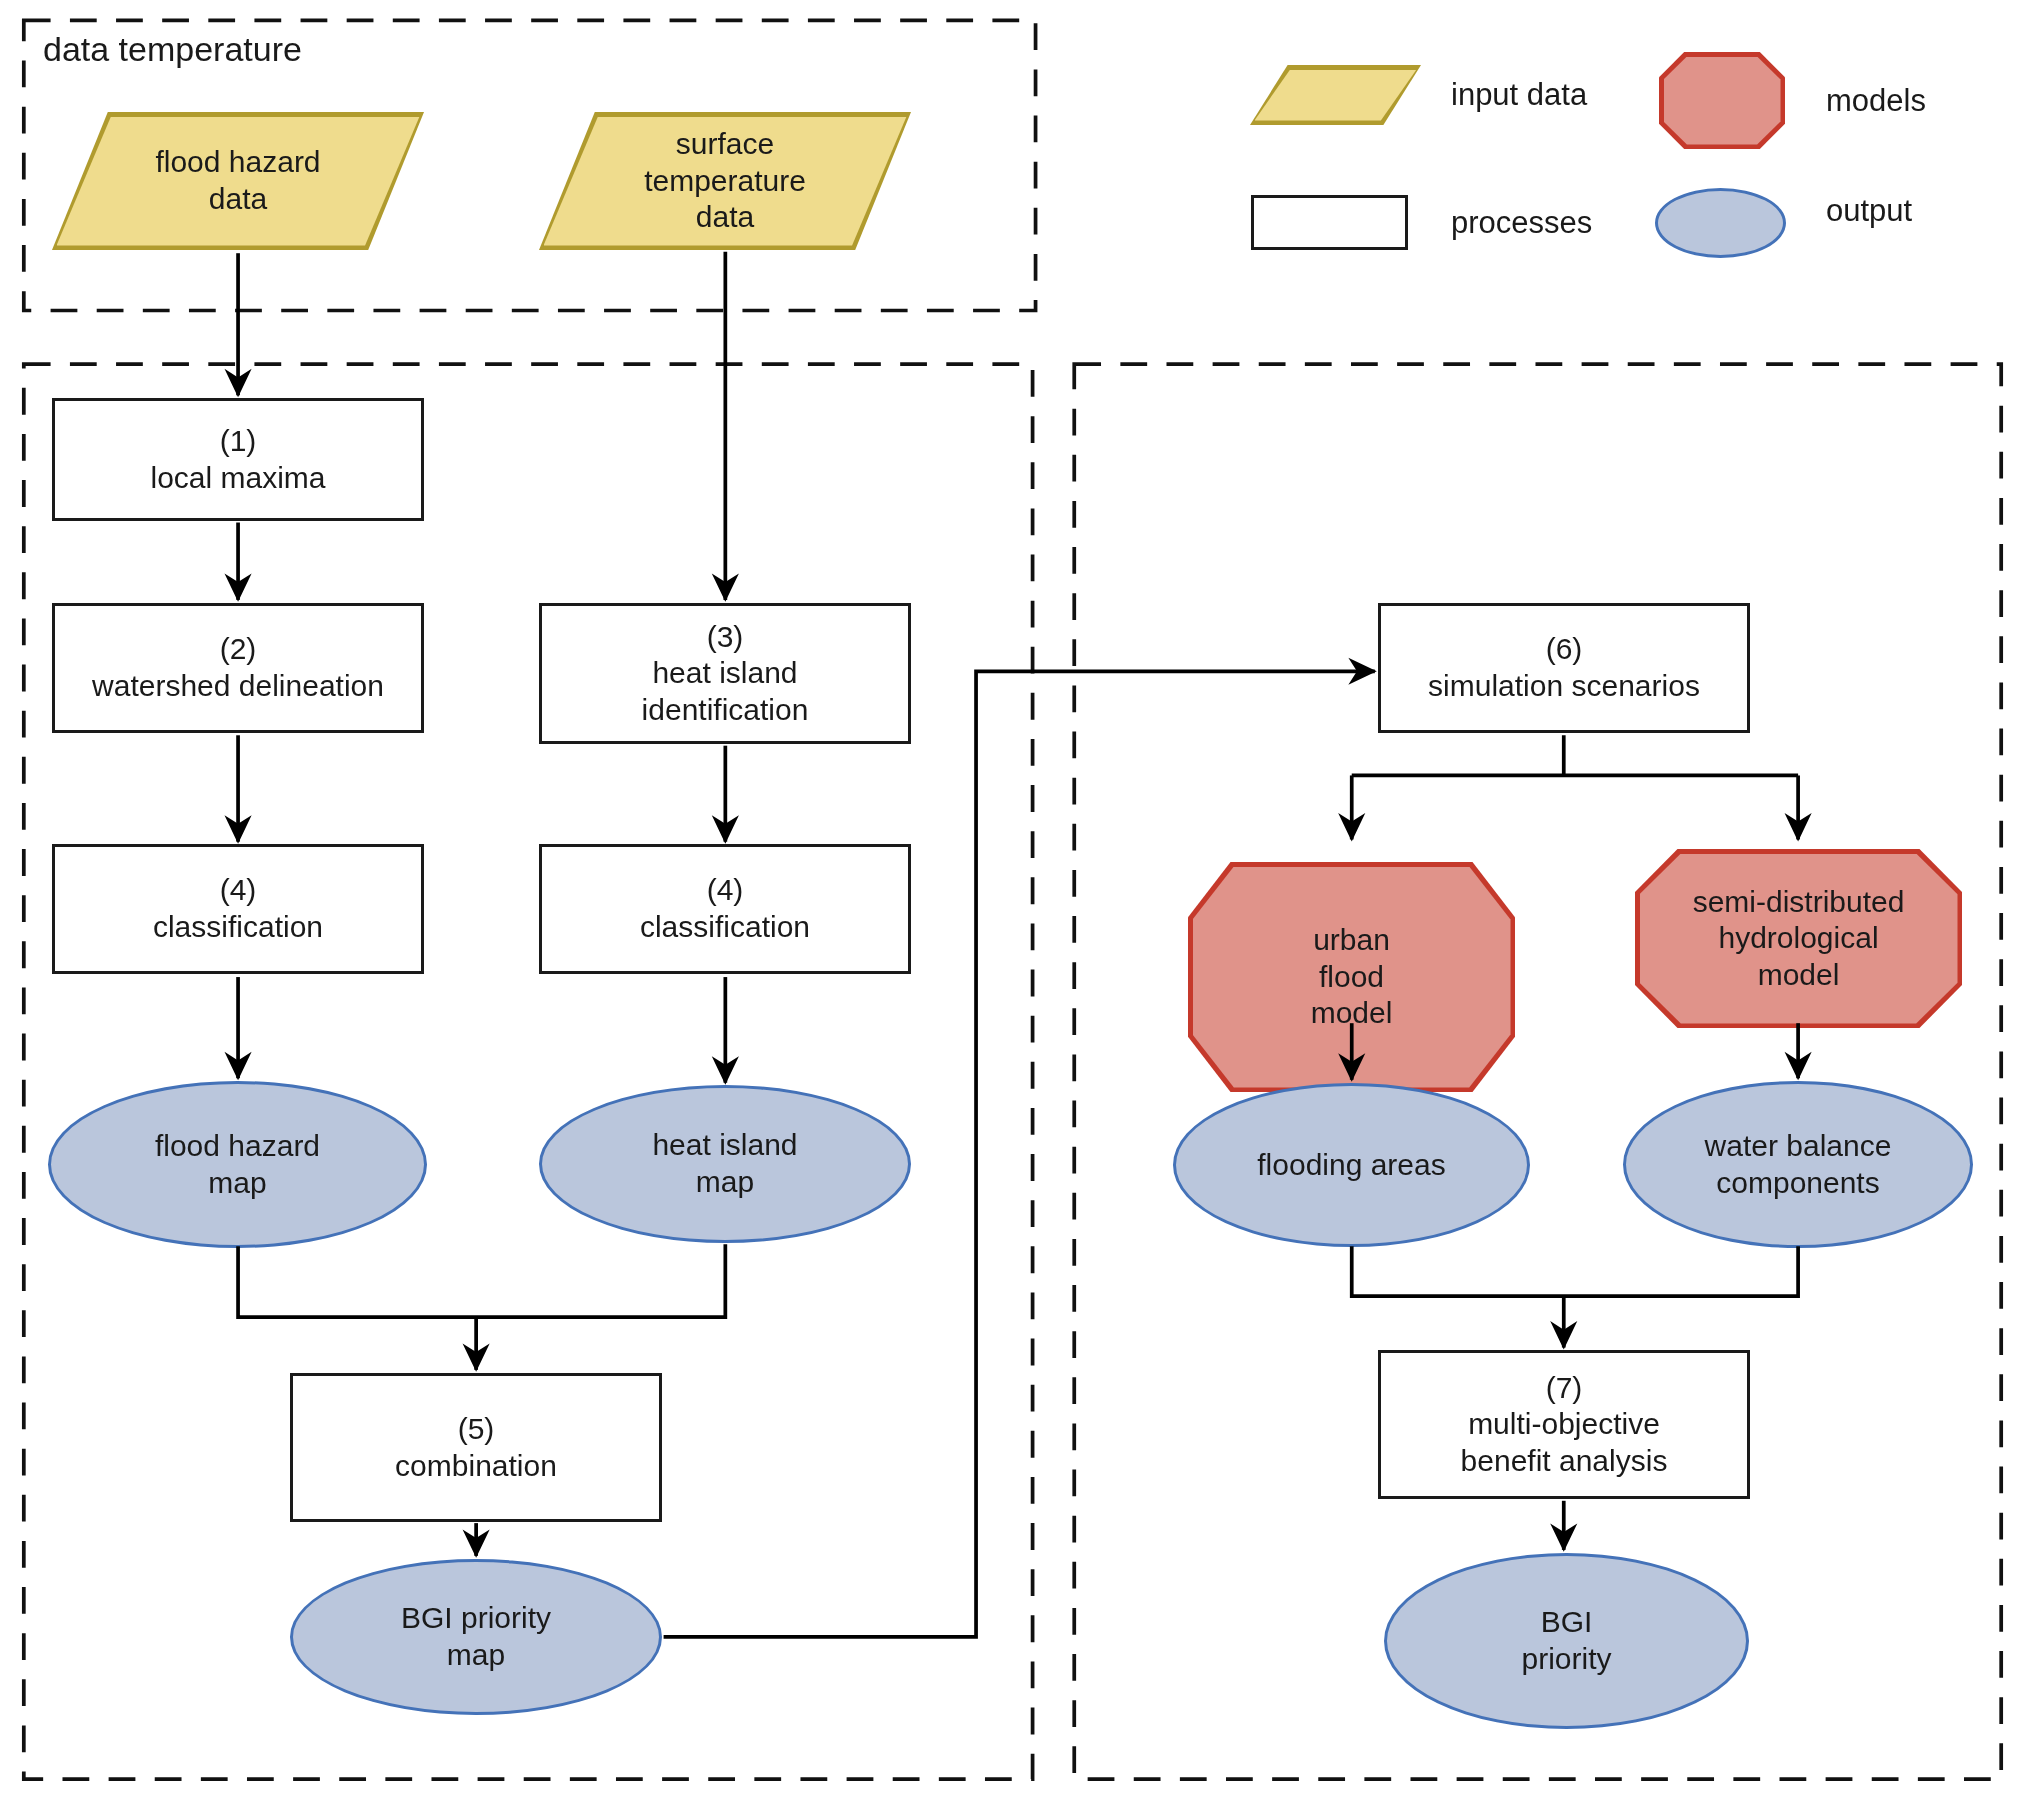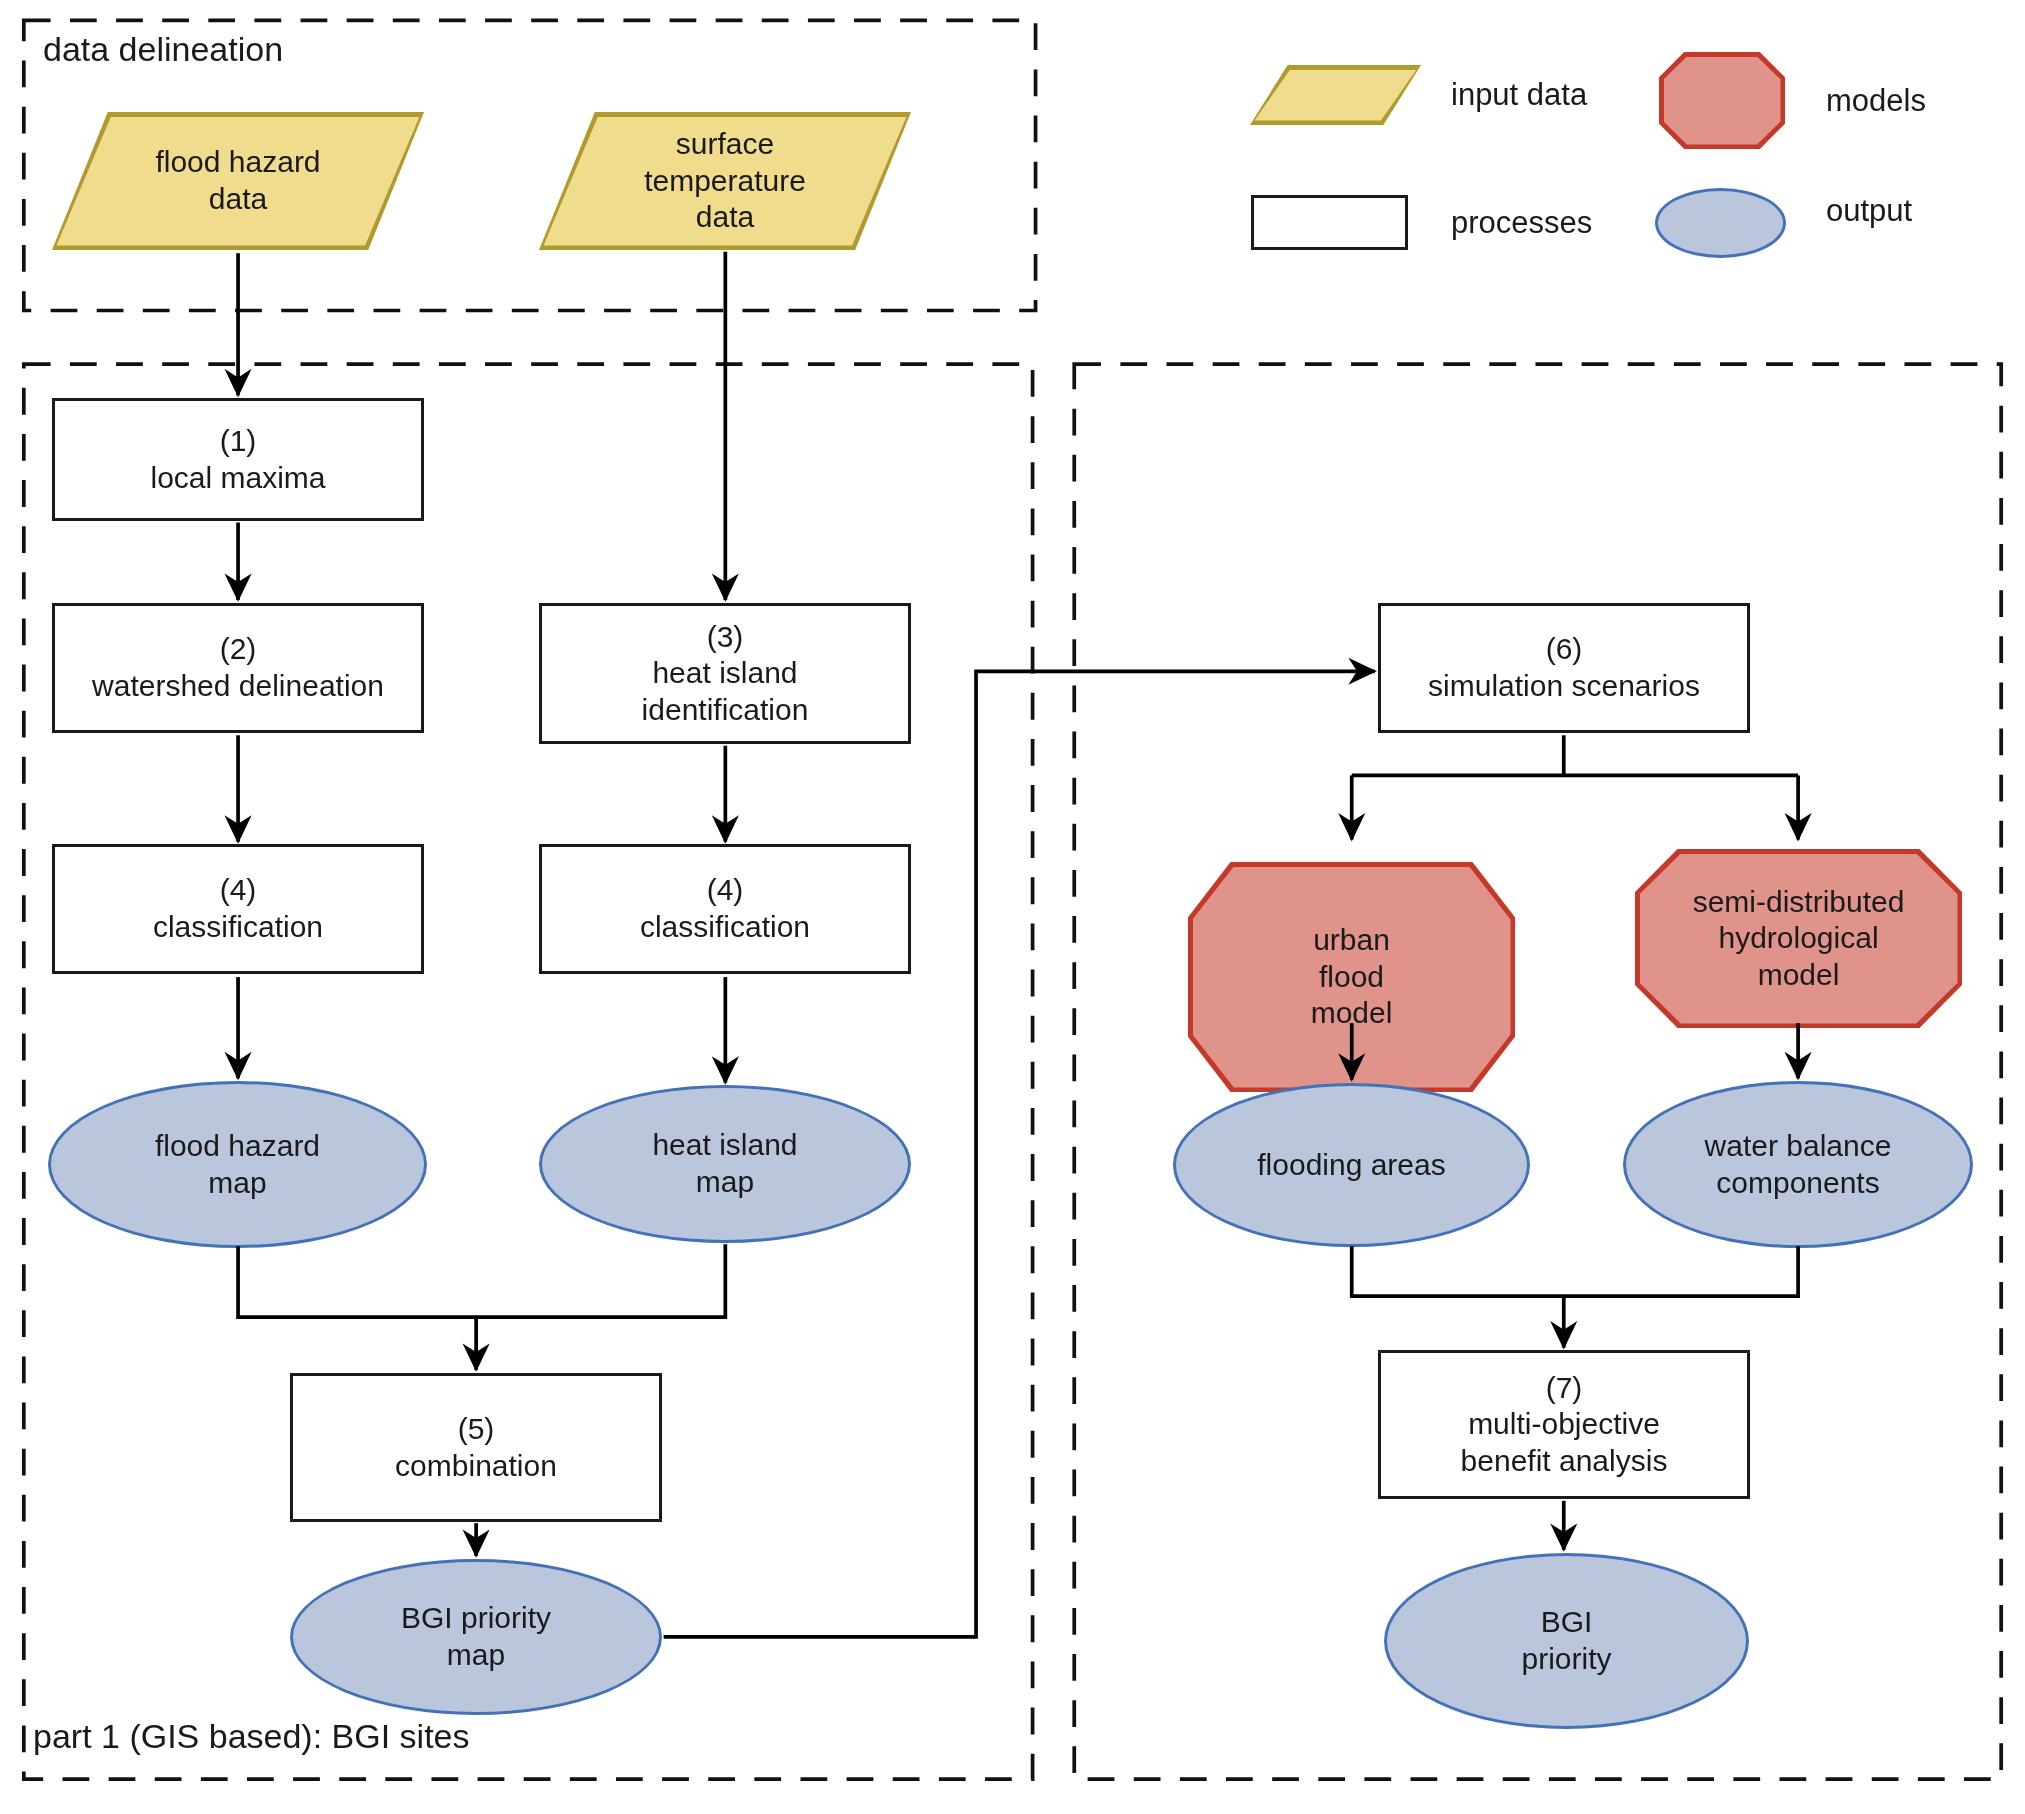--- a/index.html
+++ b/index.html
@@ -38,22 +38,21 @@
   .legend-label {
     position:absolute; display:flex; align-items:center; font-size:31px;
   }
   svg.overlay { position:absolute; left:0; top:0; z-index:3; pointer-events:none; }
 </style>
 </head>
 <body>
 
 <div class="canvas">
 
-  <div class="caption" style="left:43px; top:30px;">data delineation</div>
-  <div class="caption" style="left:33px; top:1717px;">part 1 (GIS based): BGI sites</div>
+  <div class="caption" style="left:43px; top:30px;">data temperature</div>
 
   <div class="clipshape lpara" style="left:1250px; top:65px; width:171px; height:60px;">
     <div class="s-outer"></div>
     <div class="s-inner"></div>
   </div>
   <div class="legend-label" style="left:1451px; top:65px; height:60px;">input data</div>
 
   <div class="clipshape loct" style="left:1659px; top:52px; width:126px; height:97px;">
     <div class="s-outer"></div>
     <div class="s-inner"></div>

